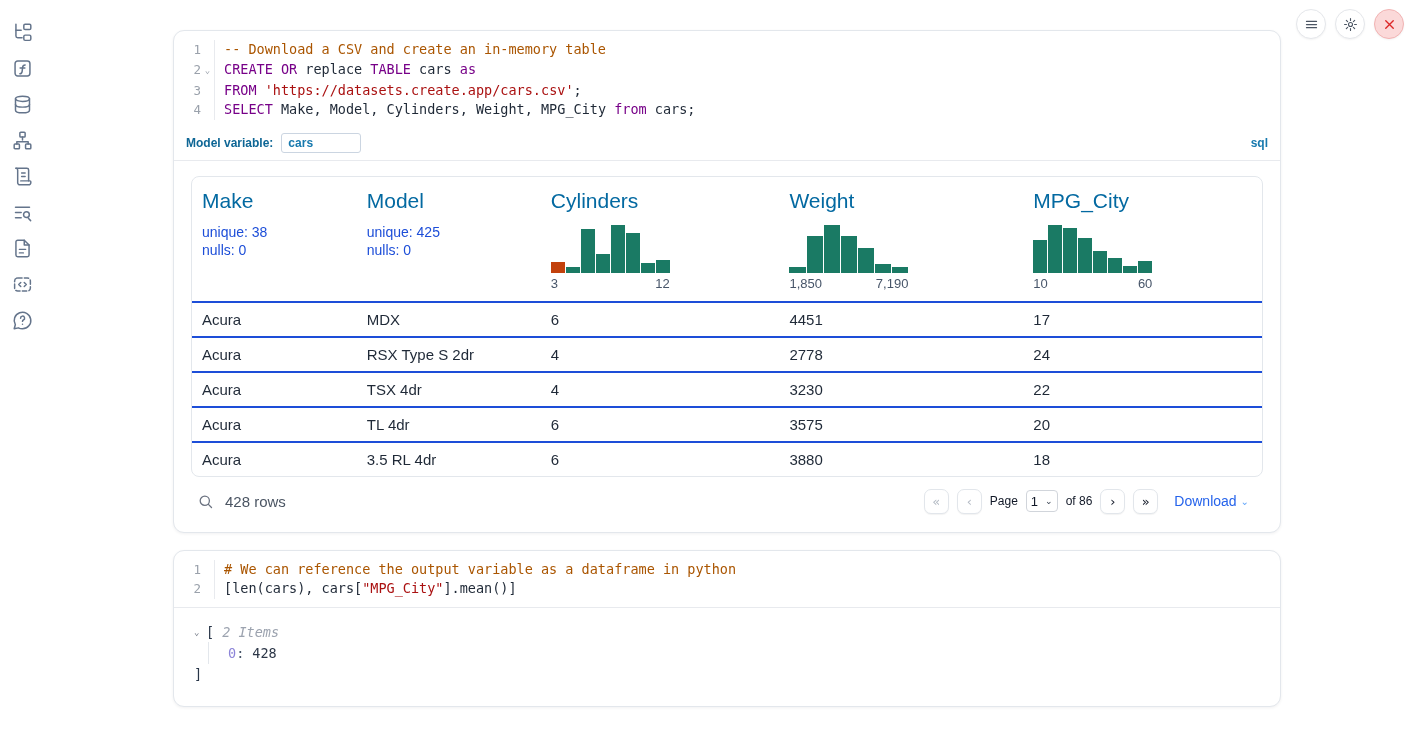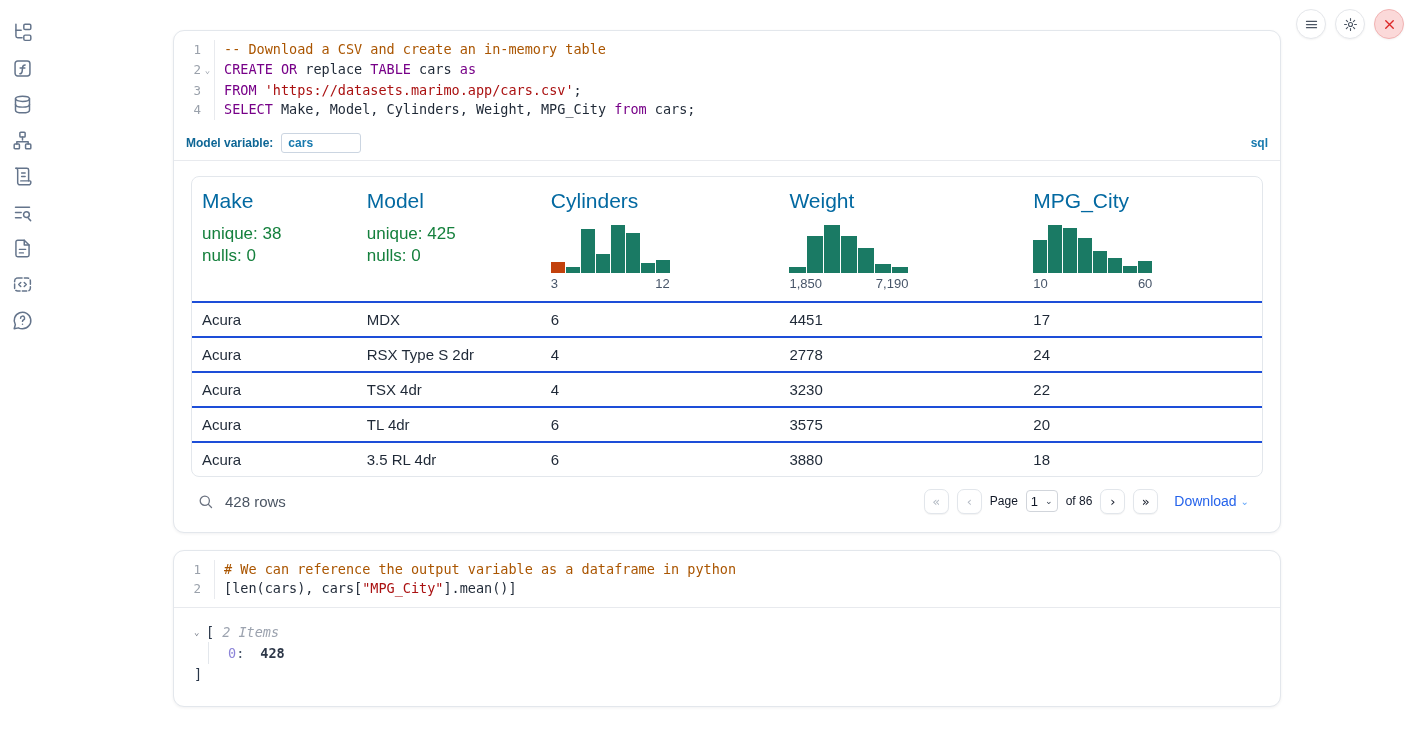--- a/index.html
+++ b/index.html
@@ -39,21 +39,21 @@
   .outvar-input { width:80px; height:20px; border:1px solid #cbd5e1; border-radius:3px; font-size:12px; font-weight:bold; color:#1779ae; padding:1px 6px; font-family:"Liberation Sans", sans-serif; }
   .lang-badge { margin-left:auto; font-size:12px; font-weight:bold; color:#1779ae; cursor:pointer; }
   .cell-divider { height:1px; background:#e8eaee; }
 
   
   .output-area { padding:15px 17px 6px 17px; }
   .data-table { border:1px solid #e3e7ec; border-radius:8px; overflow:hidden; }
   .tgrid { display:grid; grid-template-columns:15.4% 17.2% 22.3% 22.8% 22.3%; }
   .th { padding:12px 10px 10px 10px; display:flex; flex-direction:column; min-height:124px; cursor:pointer; }
   .th-label { font-size:21px; color:#0369a1; }
-  .th-stats { margin-top:10px; font-size:17px; color:#15803d; line-height:1.3; }
+  .th-stats { margin-top:10px; font-size:14px; color:#1d4ed8; line-height:1.3; }
   .hist-wrap { margin-top:auto; width:119px; }
   .hist-bars { display:flex; align-items:flex-end; gap:1px; height:48px; }
   .hist-bar { flex:1; }
   .hist-axis { display:flex; justify-content:space-between; font-size:13px; color:#475569; margin-top:3px; }
   .trow { border-top:2px solid #1d4ed8; }
   .td { padding:7px 10px; font-size:15px; color:#1f2937; line-height:19px; }
 
   
   .table-footer { display:flex; align-items:center; padding:12px 2px 12px 6px; }
   .search-btn { color:#6b7280; cursor:pointer; display:flex; }
@@ -71,21 +71,21 @@
   
   .tree-area { padding:14px 17px 22px 20px; font-family:"DejaVu Sans Mono", monospace; font-size:13.5px; color:#283548; }
   .tree-head { display:flex; align-items:center; gap:2px; line-height:20px; }
   .tree-caret { font-size:9px; color:#6b7280; cursor:pointer; width:10px; }
   .tree-bracket { color:#283548; }
   .tree-count { color:#9ca3af; font-style:italic; margin-left:6px; }
   .tree-body { margin-left:14px; border-left:1px solid #e3e7ec; padding-left:19px; }
   .tree-entry { line-height:22.5px; }
   .tree-key { color:#8c84d8; }
   .tree-colon { color:#475569; }
-  .tree-val { color:#2d3748; font-weight:bold; margin-left:16px; }
+  .tree-val { color:#2d3748; font-weight:normal; margin-left:8px; }
   .tree-close { line-height:20px; }
 </style>
 </head>
 <body>
 
 <aside class="sidebar">
   <span class="side-icon">
     <svg viewBox="0 0 24 24" fill="none" stroke="currentColor" stroke-width="1.7" stroke-linecap="round" stroke-linejoin="round">
         <path d="M4.5 2.5v13.5a2 2 0 0 0 2 2h5"></path>
         <path d="M4.5 9.5h6"></path>
@@ -190,21 +190,21 @@
         <div class="code-line">
           <span class="gutter">2</span>
           <span class="fold">⌄</span>
           <span class="gutter-sep"></span>
           <span class="code-text"><span class="tok-keyword">CREATE</span><span class="tok-plain"> </span><span class="tok-keyword">OR</span><span class="tok-plain"> replace </span><span class="tok-keyword">TABLE</span><span class="tok-plain"> cars </span><span class="tok-keyword">as</span></span>
         </div>
         <div class="code-line">
           <span class="gutter">3</span>
           <span class="fold"></span>
           <span class="gutter-sep"></span>
-          <span class="code-text"><span class="tok-keyword">FROM</span><span class="tok-plain"> </span><span class="tok-string">'https://datasets.marimo.app/cars.csv'</span><span class="tok-plain">;</span></span>
+          <span class="code-text"><span class="tok-keyword">FROM</span><span class="tok-plain"> </span><span class="tok-string">'https://datasets.create.app/cars.csv'</span><span class="tok-plain">;</span></span>
         </div>
         <div class="code-line">
           <span class="gutter">4</span>
           <span class="fold"></span>
           <span class="gutter-sep"></span>
           <span class="code-text"><span class="tok-keyword">SELECT</span><span class="tok-plain"> Make, Model, Cylinders, Weight, MPG_City </span><span class="tok-keyword">from</span><span class="tok-plain"> cars;</span></span>
         </div>
       </div>
     <div class="outvar-row">
       <span class="outvar-label">Model variable:</span>

